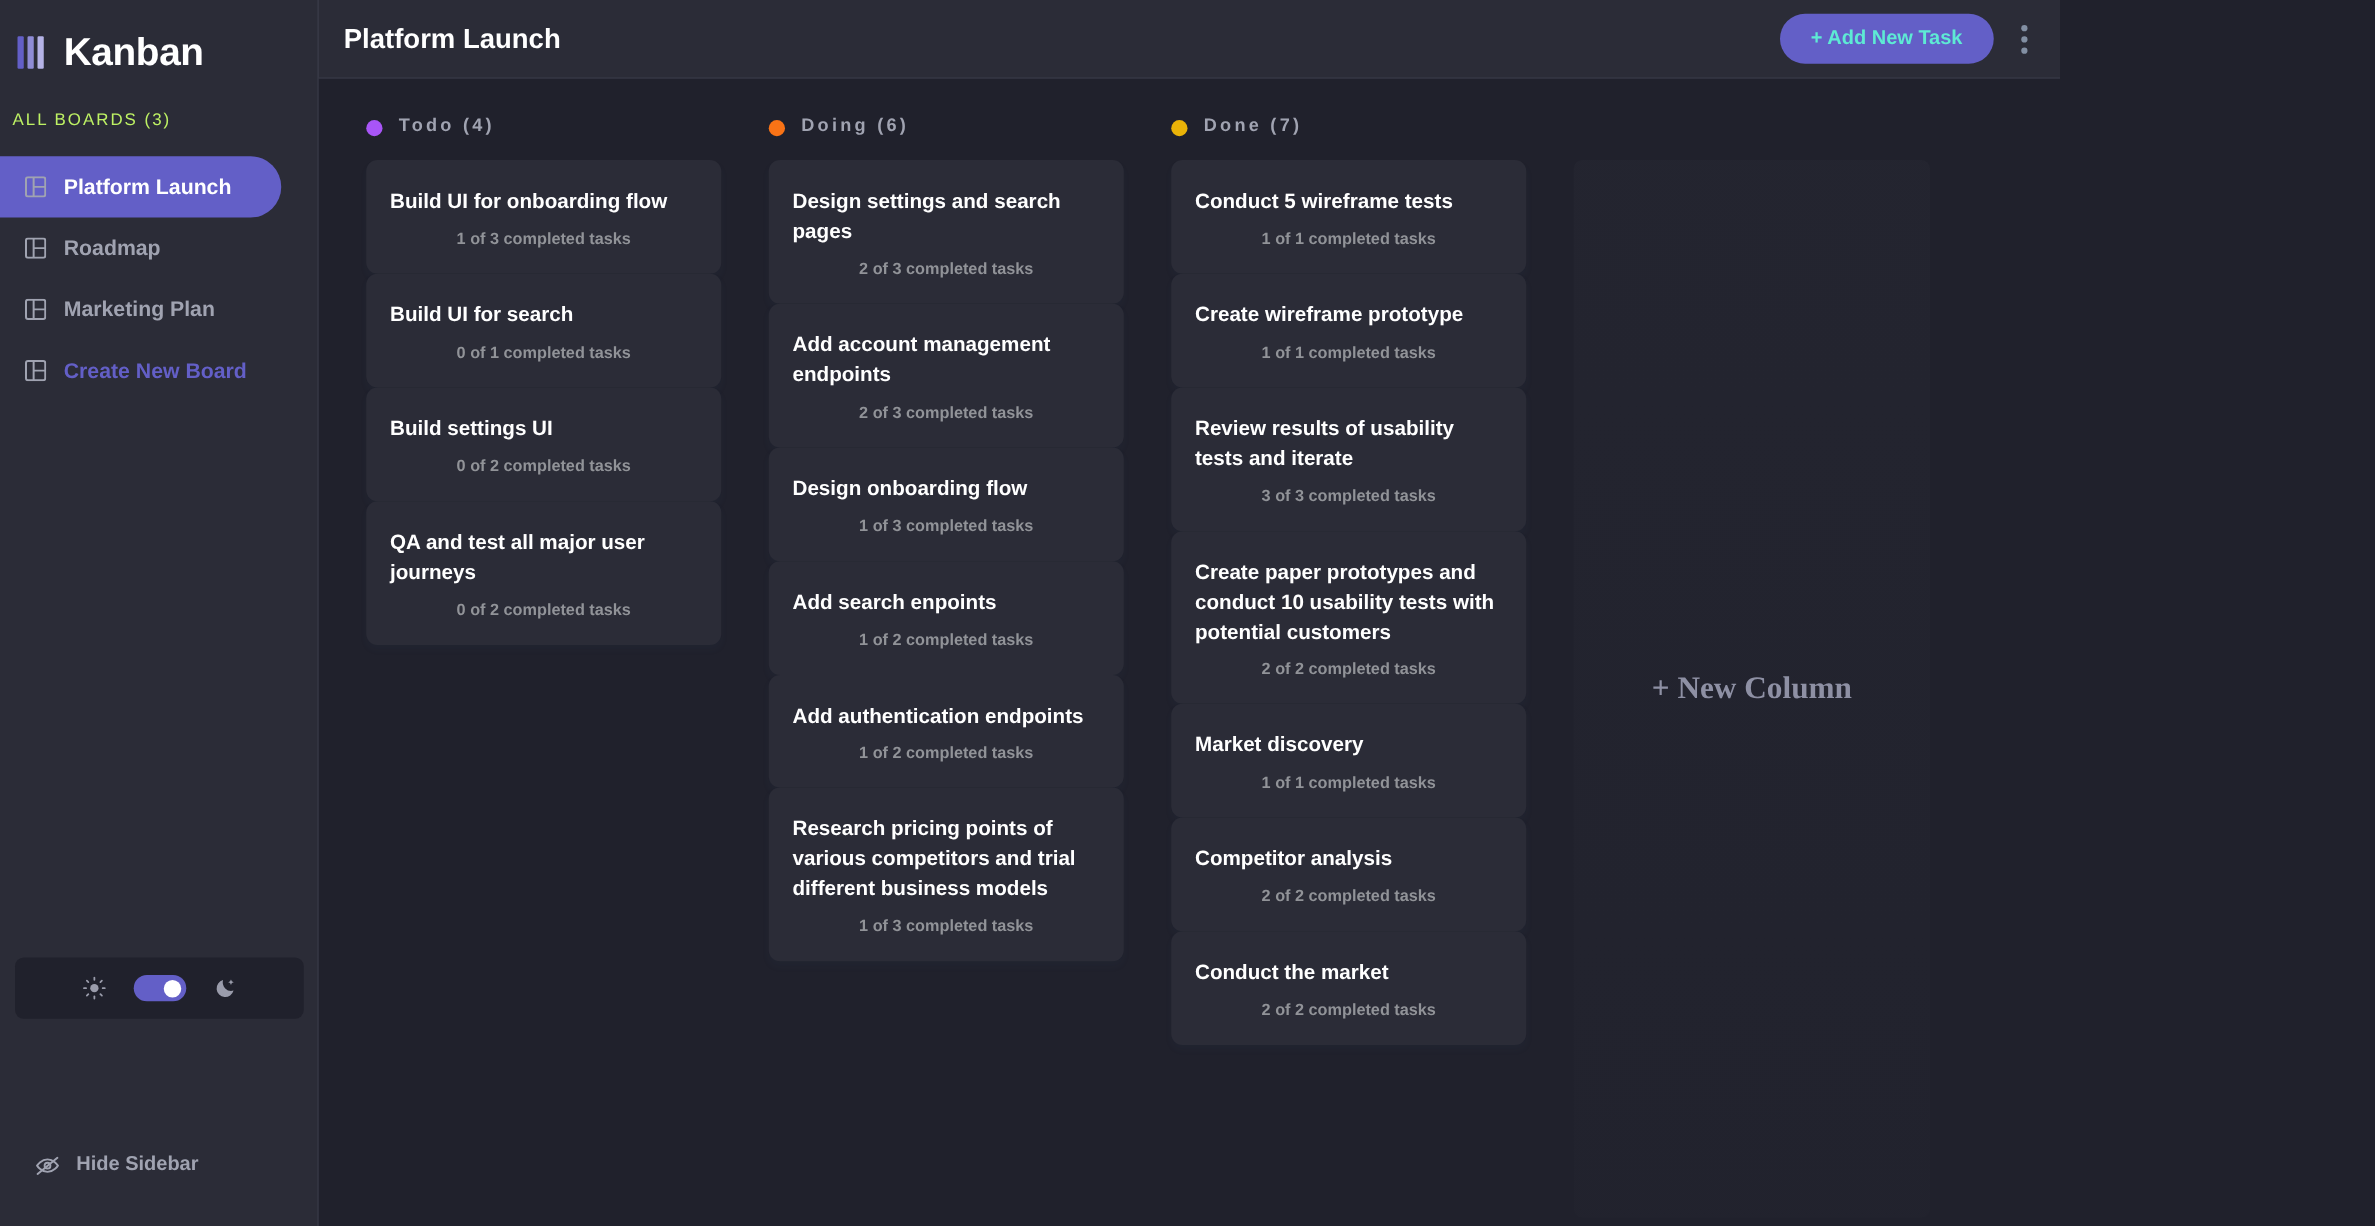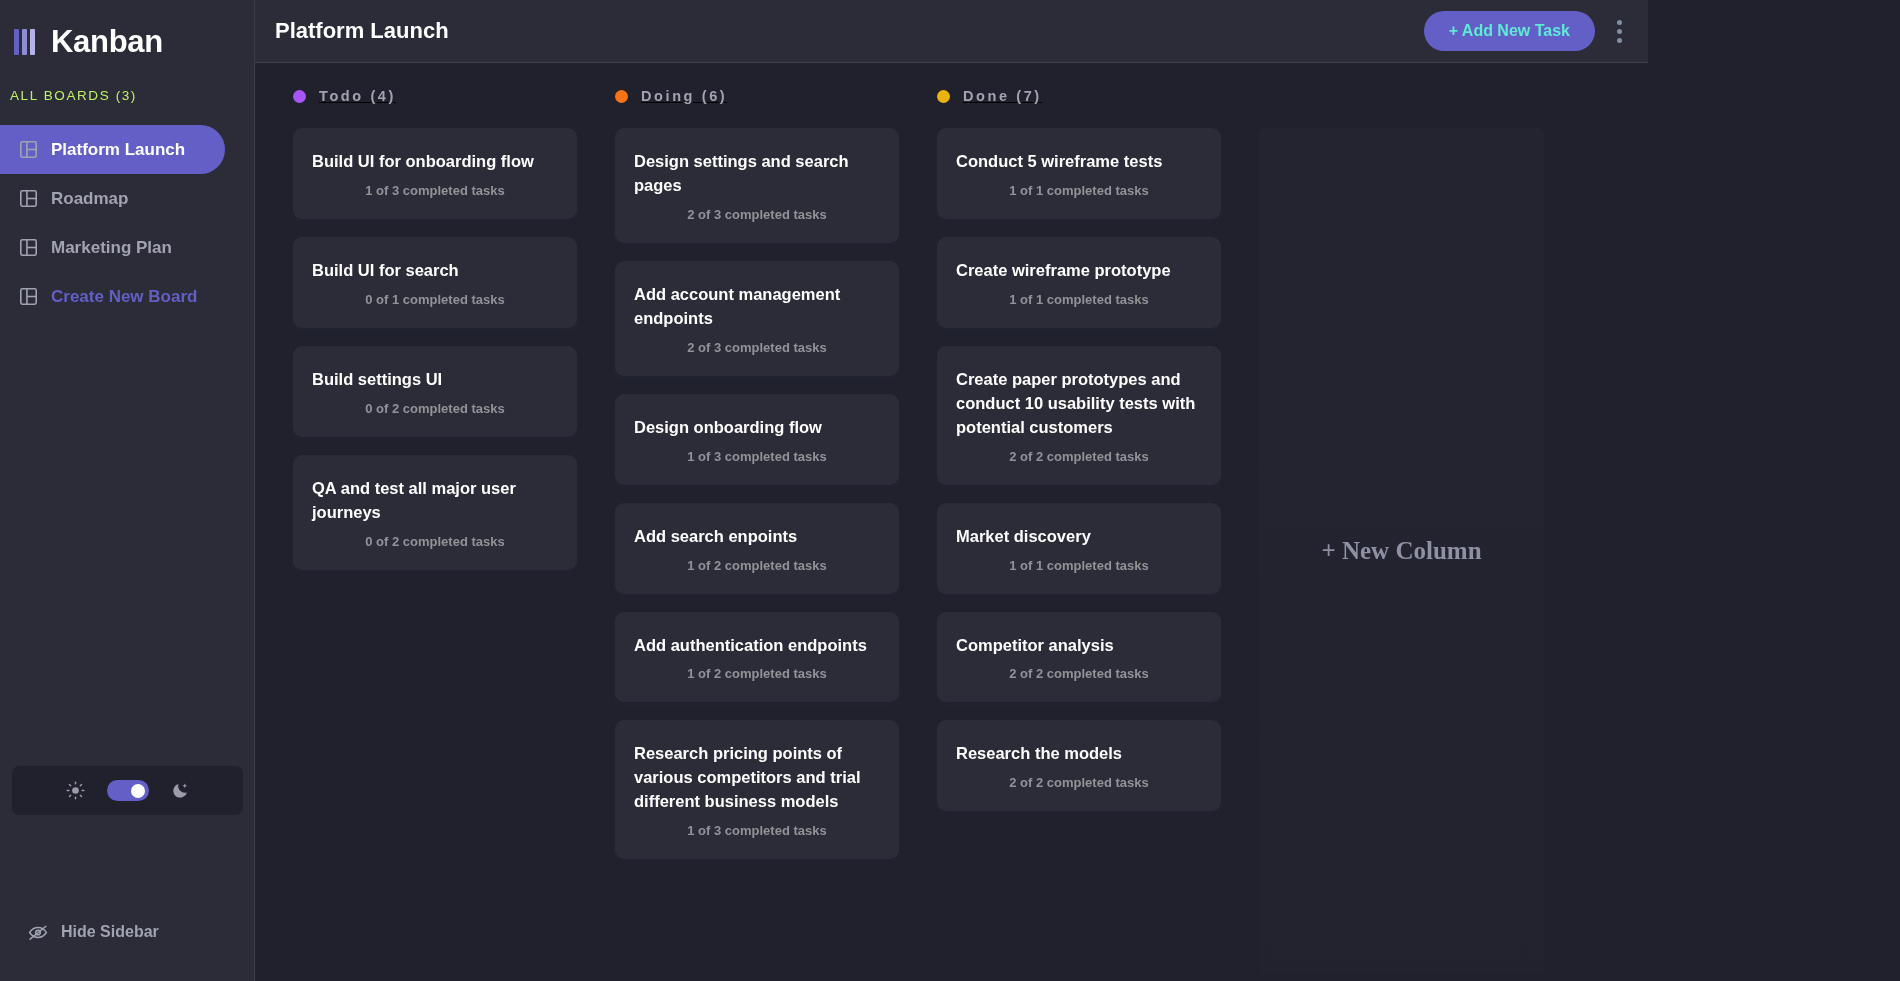--- a/index.html
+++ b/index.html
@@ -82,26 +82,26 @@
   }
   .kebab { display:flex; flex-direction:column; gap:4px; padding:4px; cursor:pointer; }
   .kebab span { width:5px; height:5px; border-radius:50%; background:#828fa3; display:block; }
 
   .board-area {
     flex:1; display:flex; gap:0; padding:20px 0 0 0;
     overflow:hidden; background:#20212c; position:relative;
   }
   .column { width:284px; flex:0 0 284px; margin-left:38px; }
   .column:first-child { margin-left:38px; }
-  .col-head { display:flex; align-items:center; gap:13px; height:26px; margin-bottom:19px;text-decoration:underline; }
+  .col-head { display:flex; align-items:flex-end; gap:13px; height:26px; margin-bottom:19px; }
   .col-dot { width:13px; height:13px; border-radius:50%; flex:0 0 13px; }
   .col-name {
     color:#a0a3b1; font-size:14.5px; font-weight:bold; letter-spacing:2.6px;
   }
-  .cards { display:flex; flex-direction:column; gap:18px; }
+  .cards { display:flex; flex-direction:column; }
   .card {
     background:#2b2c37; border-radius:9px;
     padding:22px 19px 21px 19px;
     box-shadow:0 4px 6px rgba(54,78,126,0.06);
     cursor:pointer;
   }
   .card-title {
     color:#ffffff; font-size:16.5px; font-weight:bold;
     line-height:1.45; margin-bottom:9px;
   }
@@ -282,33 +282,37 @@
         <div class="cards">
           <div class="card">
             <div class="card-title">Conduct 5 wireframe tests</div>
             <div class="card-sub">1 of 1 completed tasks</div>
           </div>
           <div class="card">
             <div class="card-title">Create wireframe prototype</div>
             <div class="card-sub">1 of 1 completed tasks</div>
           </div>
           <div class="card">
+            <div class="card-title">Review results of usability tests and iterate</div>
+            <div class="card-sub">3 of 3 completed tasks</div>
+          </div>
+          <div class="card">
             <div class="card-title">Create paper prototypes and conduct 10 usability tests with potential customers</div>
             <div class="card-sub">2 of 2 completed tasks</div>
           </div>
           <div class="card">
             <div class="card-title">Market discovery</div>
             <div class="card-sub">1 of 1 completed tasks</div>
           </div>
           <div class="card">
             <div class="card-title">Competitor analysis</div>
             <div class="card-sub">2 of 2 completed tasks</div>
           </div>
           <div class="card">
-            <div class="card-title">Research the models</div>
+            <div class="card-title">Conduct the market</div>
             <div class="card-sub">2 of 2 completed tasks</div>
           </div>
         </div>
       </div>
 
       <div class="new-column">
         <span class="new-column-text">+ New Column</span>
       </div>
 
     </div>

